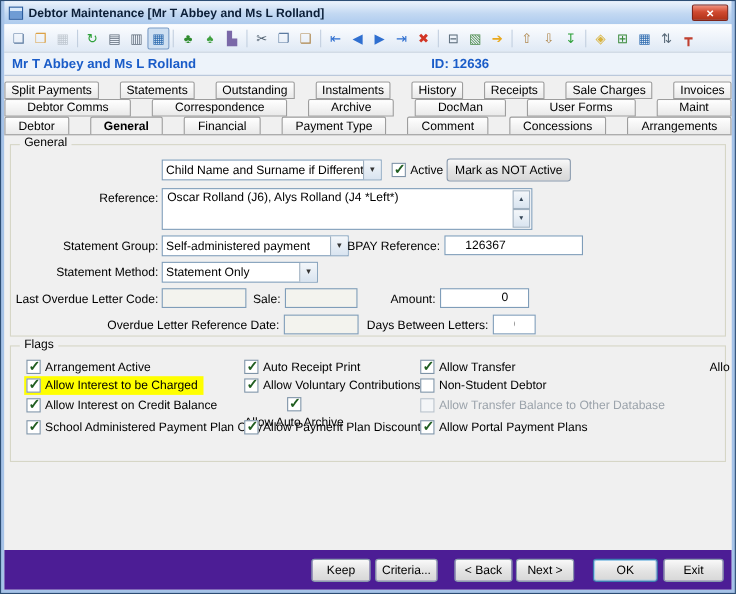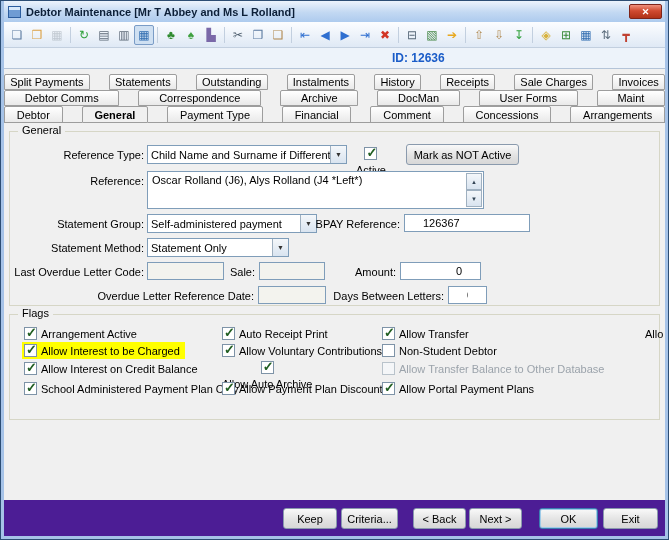--- a/index.html
+++ b/index.html
@@ -115,20 +115,21 @@
       <span class="tbtn" style="color:#2fa13a">↧</span>
       <span class="tsep"></span>
       <span class="tbtn" style="color:#d8b23c">◈</span>
       <span class="tbtn" style="color:#3a8a3a">⊞</span>
       <span class="tbtn" style="color:#2f6cb0">▦</span>
       <span class="tbtn" style="color:#5a6b7a">⇅</span>
       <span class="tbtn" style="color:#c04030">┳</span>
     </div>
 
     <div class="infobar">
+      <span>Mr T Abbey and Ms L Rolland</span>
       <span class="debtor-id">ID: 12636</span>
     </div>
 
     <div class="tabs">
       <div class="tabrow r1">
         <span class="tab">Split Payments</span>
         <span class="tab">Statements</span>
         <span class="tab">Outstanding</span>
         <span class="tab">Instalments</span>
         <span class="tab">History</span>
@@ -140,39 +141,38 @@
         <span class="tab">Debtor Comms</span>
         <span class="tab">Correspondence</span>
         <span class="tab">Archive</span>
         <span class="tab">DocMan</span>
         <span class="tab">User Forms</span>
         <span class="tab">Maint</span>
       </div>
       <div class="tabrow r3">
         <span class="tab">Debtor</span>
         <span class="tab sel">General</span>
+        <span class="tab">Financial</span>
         <span class="tab">Payment Type</span>
-        <span class="tab">Financial</span>
         <span class="tab">Comment</span>
         <span class="tab">Concessions</span>
         <span class="tab">Arrangements</span>
       </div>
     </div>
 
     <div class="content">
 
       <div class="gb" style="left:5px; top:8px; width:651px; height:175px;">
         <span class="gb-label">General</span>
 
-        <span class="lbl" style="left:0; top:17px; width:134px;">Reference Type:</span>
         <div class="combo" style="left:137px; top:13px; width:200px;">
           <span class="val">Child Name and Surname if Different</span>
           <span class="drop"></span>
         </div>
-        <div class="chk" style="left:346px; top:15px;flex-direction:column;">
+        <div class="chk" style="left:346px; top:15px;">
           <span class="cb on"></span>
           <span>Active</span>
         </div>
         <div class="btn" style="left:396px; top:12px; width:113px;">
           <span>Mark as NOT Active</span>
         </div>
 
         <span class="lbl" style="left:0; top:43px; width:134px;">Reference:</span>
         <div class="txtarea" style="left:137px; top:39px; width:337px; height:38px;">
           <span>Oscar Rolland (J6), Alys Rolland (J4 *Left*)</span>

